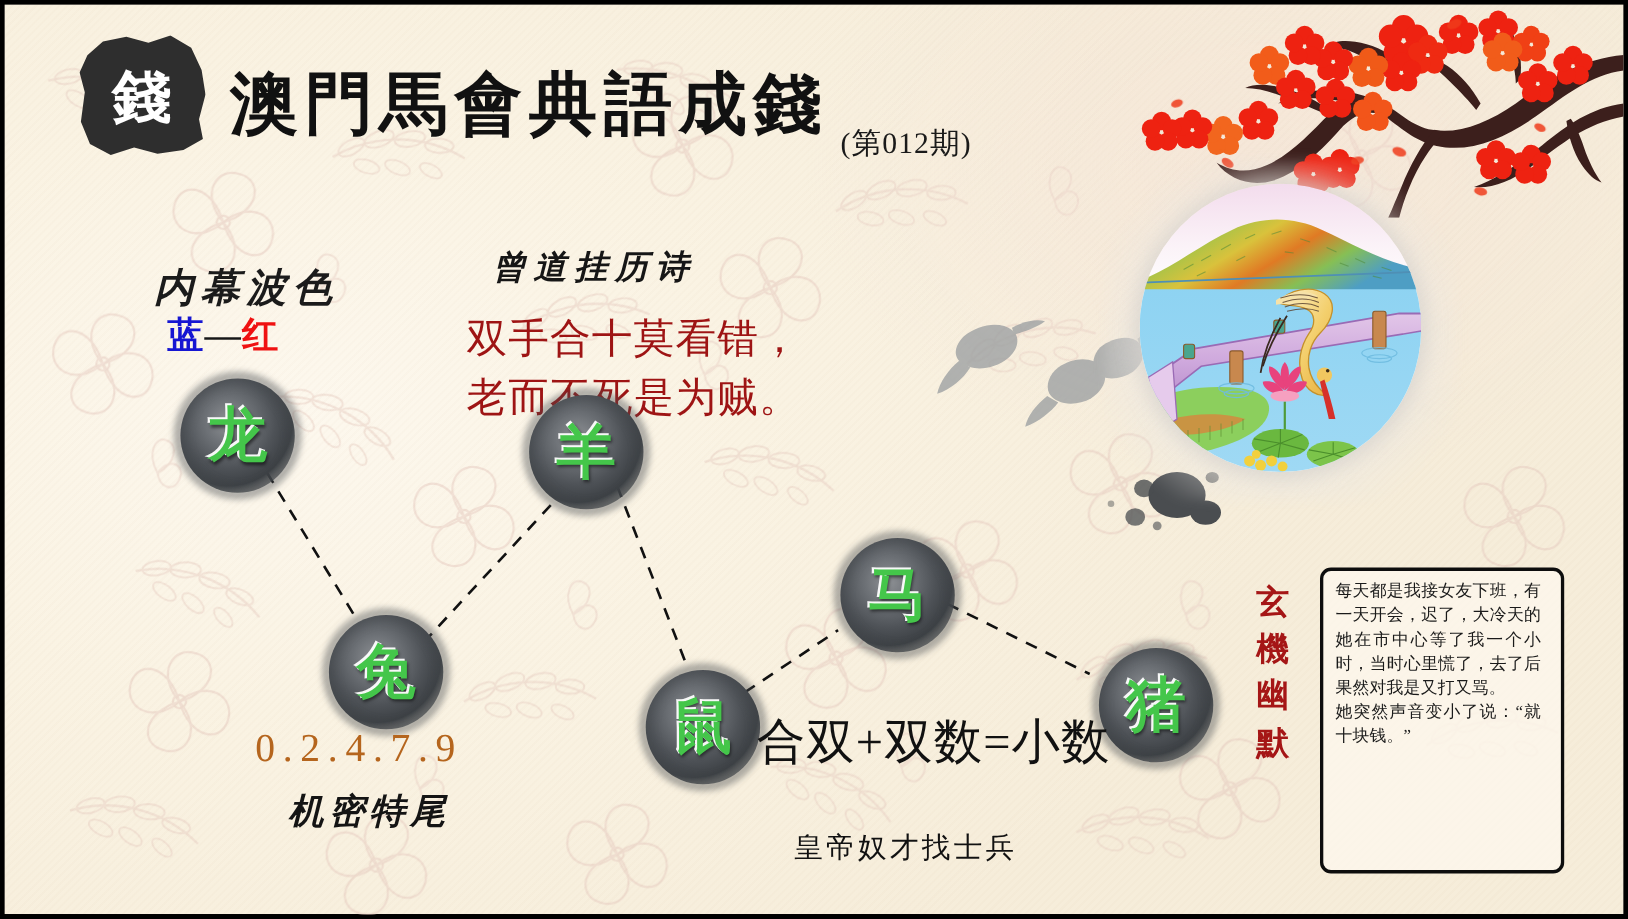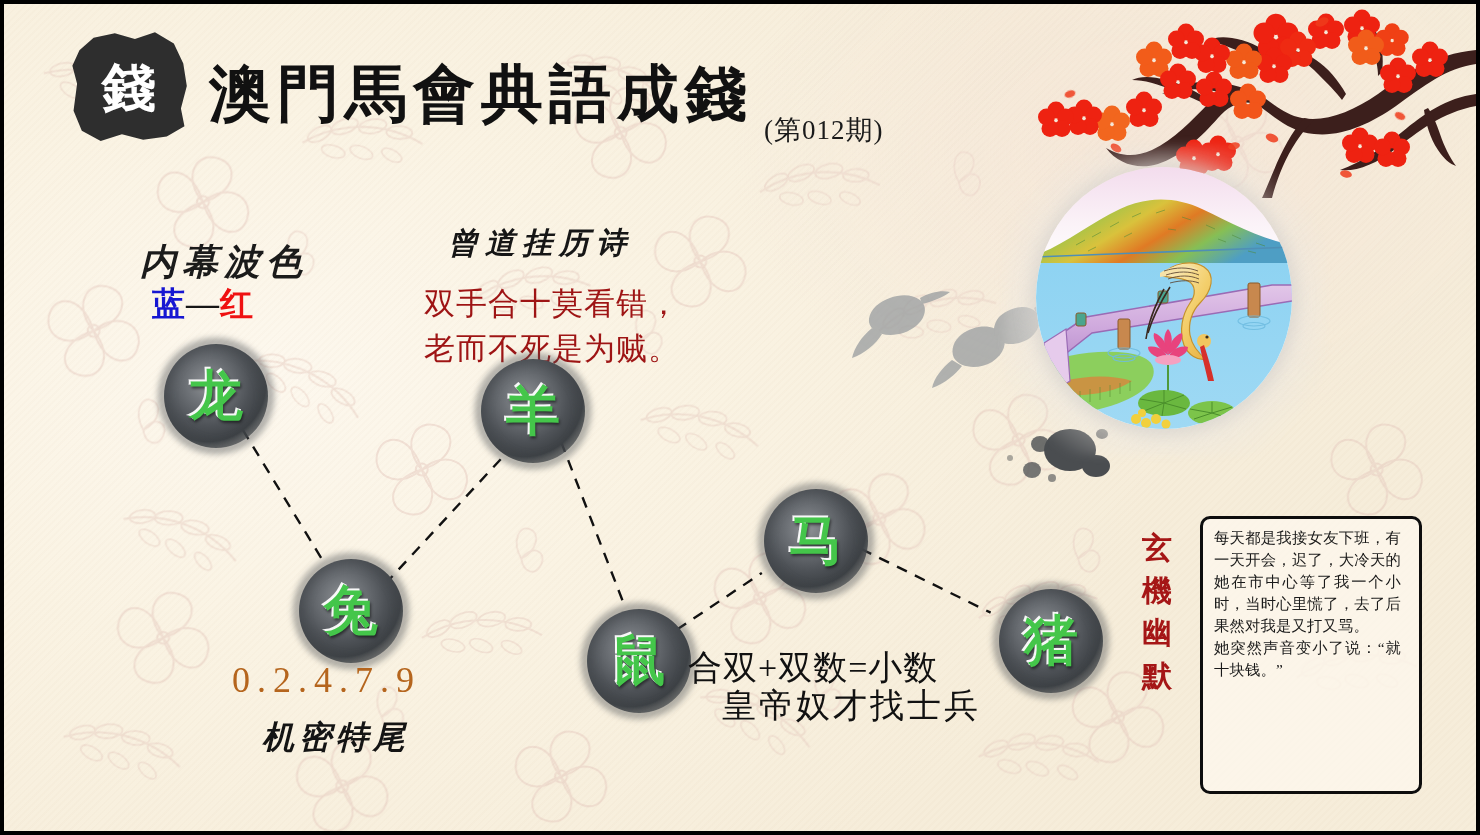--- a/index.html
+++ b/index.html
@@ -108,21 +108,21 @@
   
   .poem-title {
     position: absolute; left: 432px; top: 219px;
     font-size: 30px; color: #161616; font-weight: bold; font-style: italic;
     letter-spacing: 7px;
     font-family: "Liberation Serif", serif;
     margin-left: 12px;
   }
   .poem-body {
     position: absolute; left: 420px; top: 278px;
-    font-size: 31px; color: #9e1414; line-height: 1.45;
+    font-size: 37px; color: #9e1414; line-height: 1.45;
     letter-spacing: 1px;
     font-family: "Liberation Serif", serif;
   }
 
   
   .zodiac {
     position: absolute;
     width: 104px; height: 104px;
     display: flex; align-items: center; justify-content: center;
   }
@@ -158,26 +158,26 @@
     font-family: "Liberation Serif", serif;
   }
   .tail-label {
     position: absolute; left: 258px; top: 712px;
     font-size: 32px; color: #141414; font-weight: bold; font-style: italic;
     letter-spacing: 5px;
     font-family: "Liberation Serif", serif;
   }
   .formula {
     position: absolute; left: 684px; top: 641px;
-    font-size: 34px; color: #111; letter-spacing: 1px;
+    font-size: 44px; color: #111; letter-spacing: 1px;
     font-family: "Liberation Serif", serif;
   }
   .riddle {
-    position: absolute; left: 718px; top: 679px;
-    font-size: 34px; color: #111; letter-spacing: 3px;
+    position: absolute; left: 718px; top: 749px;
+    font-size: 26px; color: #111; letter-spacing: 3px;
     font-family: "Liberation Serif", serif;
   }
 
   
   .vtitle {
     position: absolute; left: 1131px; top: 523px;
     width: 44px;
     font-size: 30px; color: #a51616; font-weight: bold;
     line-height: 1.42;
     text-align: center;

